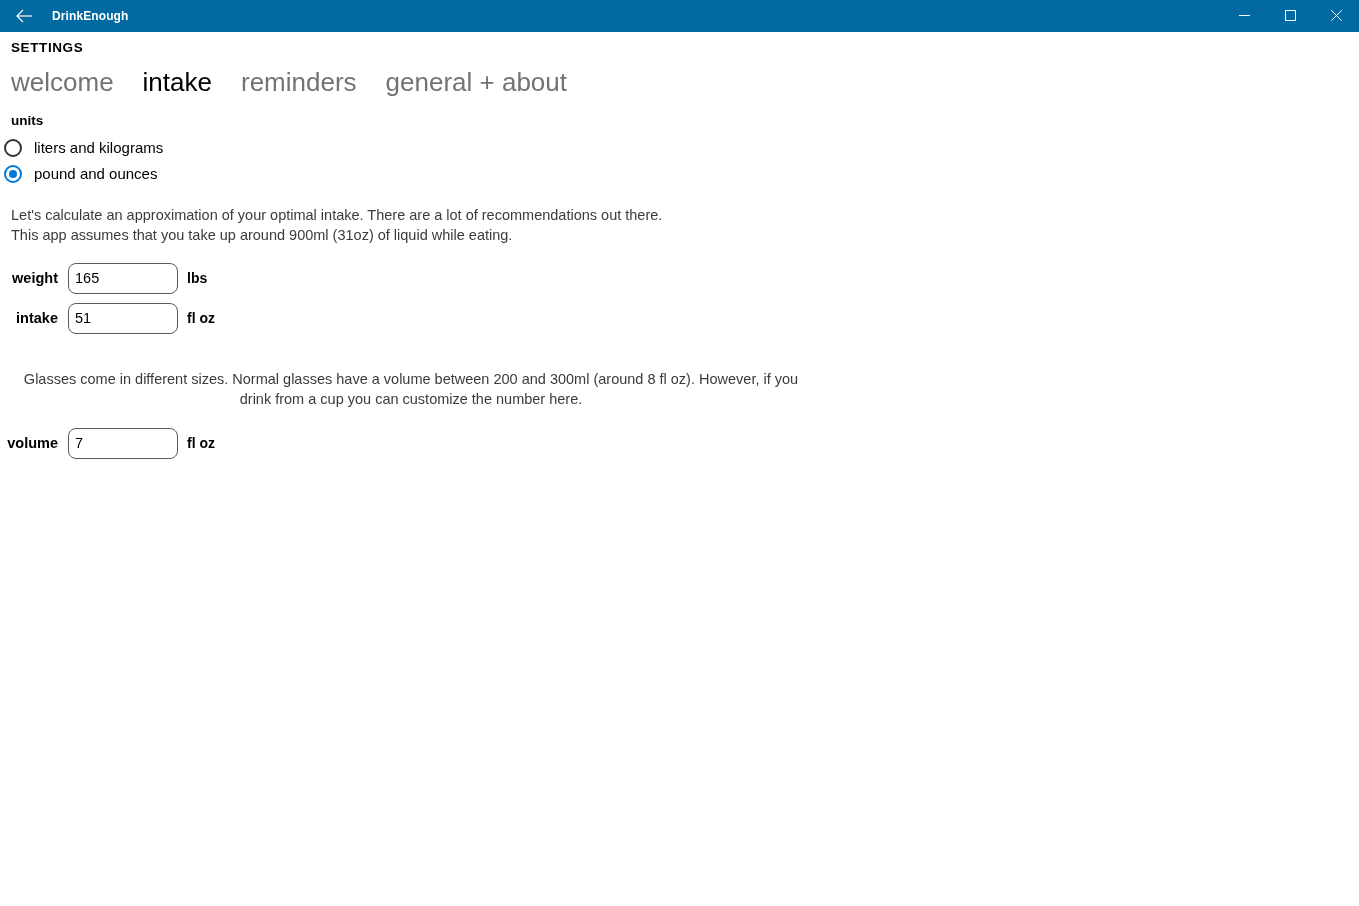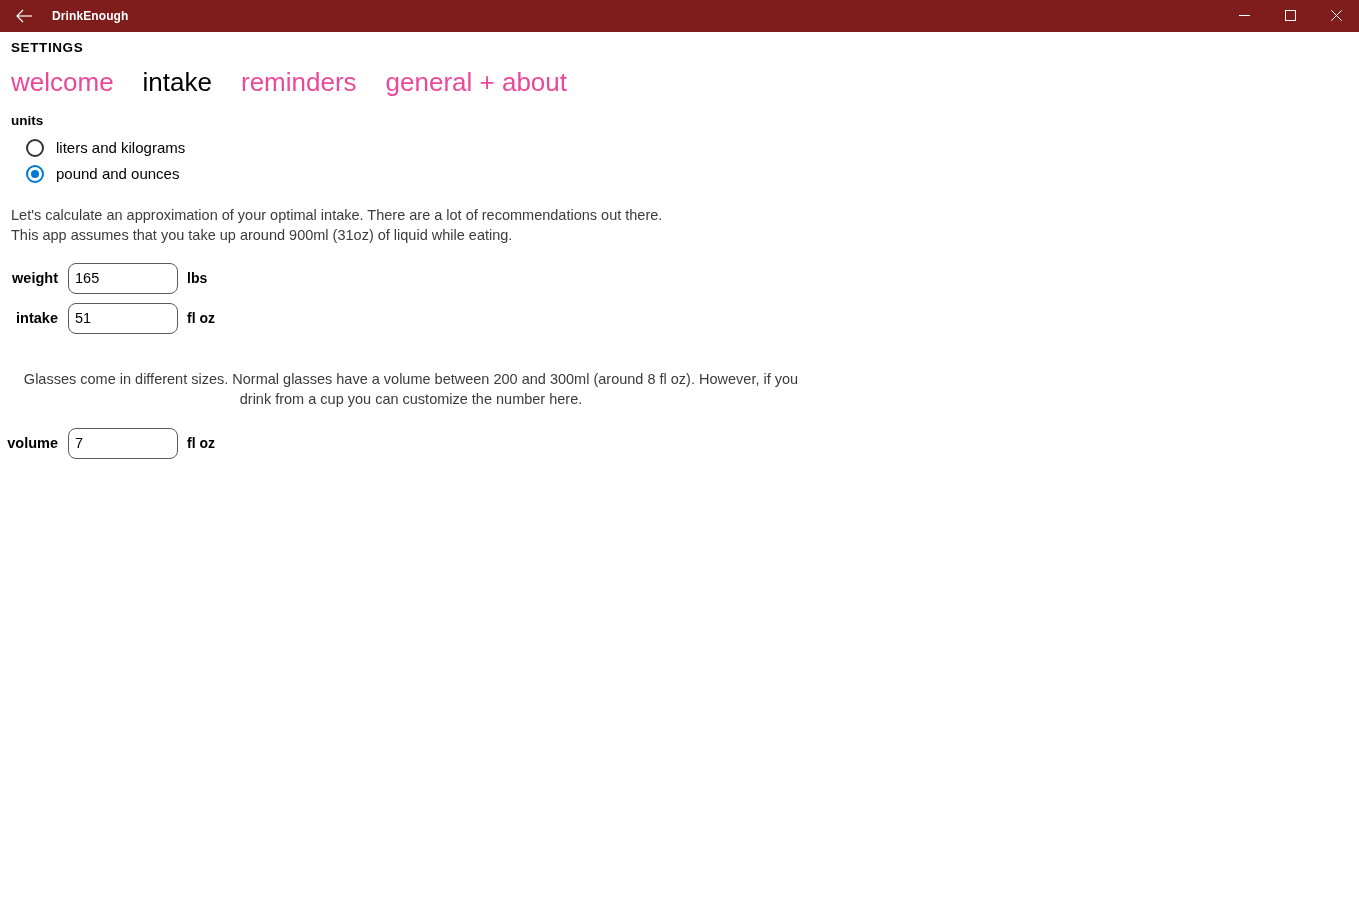--- a/index.html
+++ b/index.html
@@ -11,21 +11,21 @@
     height: 906px;
     background: #ffffff;
     font-family: "Liberation Sans", sans-serif;
     color: #000000;
     overflow: hidden;
   }
 
   
   .titlebar {
     height: 32px;
-    background: #7f1d1d;
+    background: #0369a1;
     display: flex;
     align-items: stretch;
     color: #ffffff;
   }
   .back-button {
     width: 48px;
     display: flex;
     align-items: center;
     justify-content: center;
     cursor: pointer;
@@ -65,37 +65,37 @@
   }
 
   .pivot {
     display: flex;
     align-items: baseline;
     gap: 29px;
     padding: 13px 0 0 11px;
   }
   .pivot-item {
     font-size: 26px;
-    color: #ec4899;
+    color: #737373;
     cursor: pointer;
     line-height: 1.1;
     font-weight: 300;
   }
   .pivot-item.selected {
     color: #000000;
   }
 
   .section-label {
     font-size: 13.5px;
     font-weight: bold;
     padding: 16px 0 0 11px;
   }
 
   .radio-list {
-    padding: 7px 0 0 26px;
+    padding: 7px 0 0 4px;
   }
   .radio-row {
     display: flex;
     align-items: center;
     height: 26px;
     cursor: pointer;
   }
   .radio-outer {
     width: 18px;
     height: 18px;

